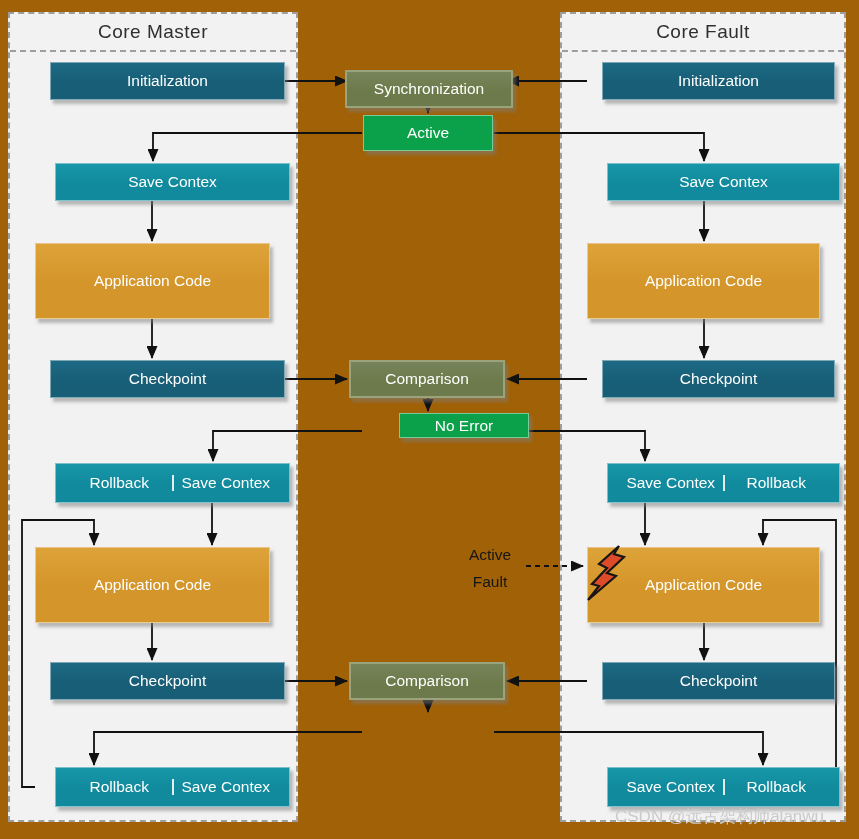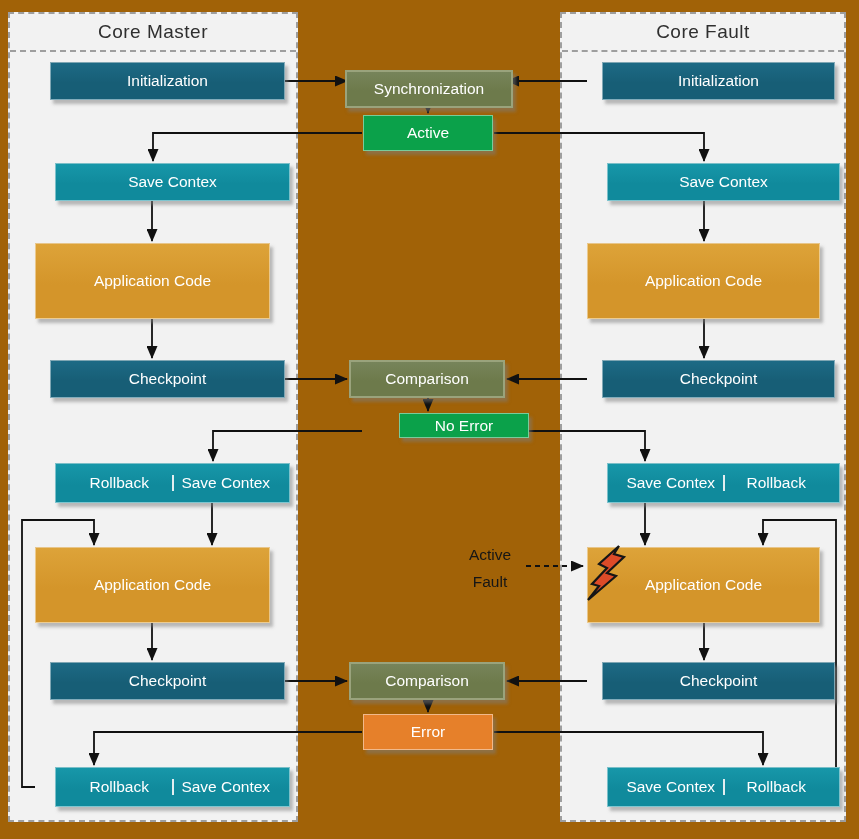--- a/index.html
+++ b/index.html
@@ -131,25 +131,25 @@
     <div>Active</div>
     <div>Fault</div>
   </div>
   <svg class="bolt" style="left:586px;top:544px;" width="42" height="60" viewBox="0 0 42 60">
     <polygon points="33,2 13,20 21,24 6,40 13,42 2,56 30,32 21,29 38,13 28,10" fill="#dd4b28" stroke="#161616" stroke-width="2.2" stroke-linejoin="miter"></polygon>
   </svg>
 
   <div class="node navy" style="left:35px;top:662px;width:235px;height:38px;">Checkpoint</div>
   <div class="node olive" style="left:349px;top:662px;width:156px;height:38px;">Comparison</div>
   <div class="node navy" style="left:587px;top:662px;width:233px;height:38px;">Checkpoint</div>
-  <div class="node orange" style="left:363px;top:714px;width:130px;height:36px;">Error</div>
 
   <div class="node teal split" style="left:35px;top:767px;width:235px;height:40px;">
     <div class="cell">Rollback</div>
     <div class="cell">Save Contex</div>
   </div>
   <div class="node teal split" style="left:587px;top:767px;width:233px;height:40px;">
     <div class="cell">Save Contex</div>
     <div class="cell">Rollback</div>
   </div>
 
+  <div class="watermark" style="left:615px;top:805px;">CSDN @远古架构师alanwu</div>
 
 </div>
 
 </body></html>

